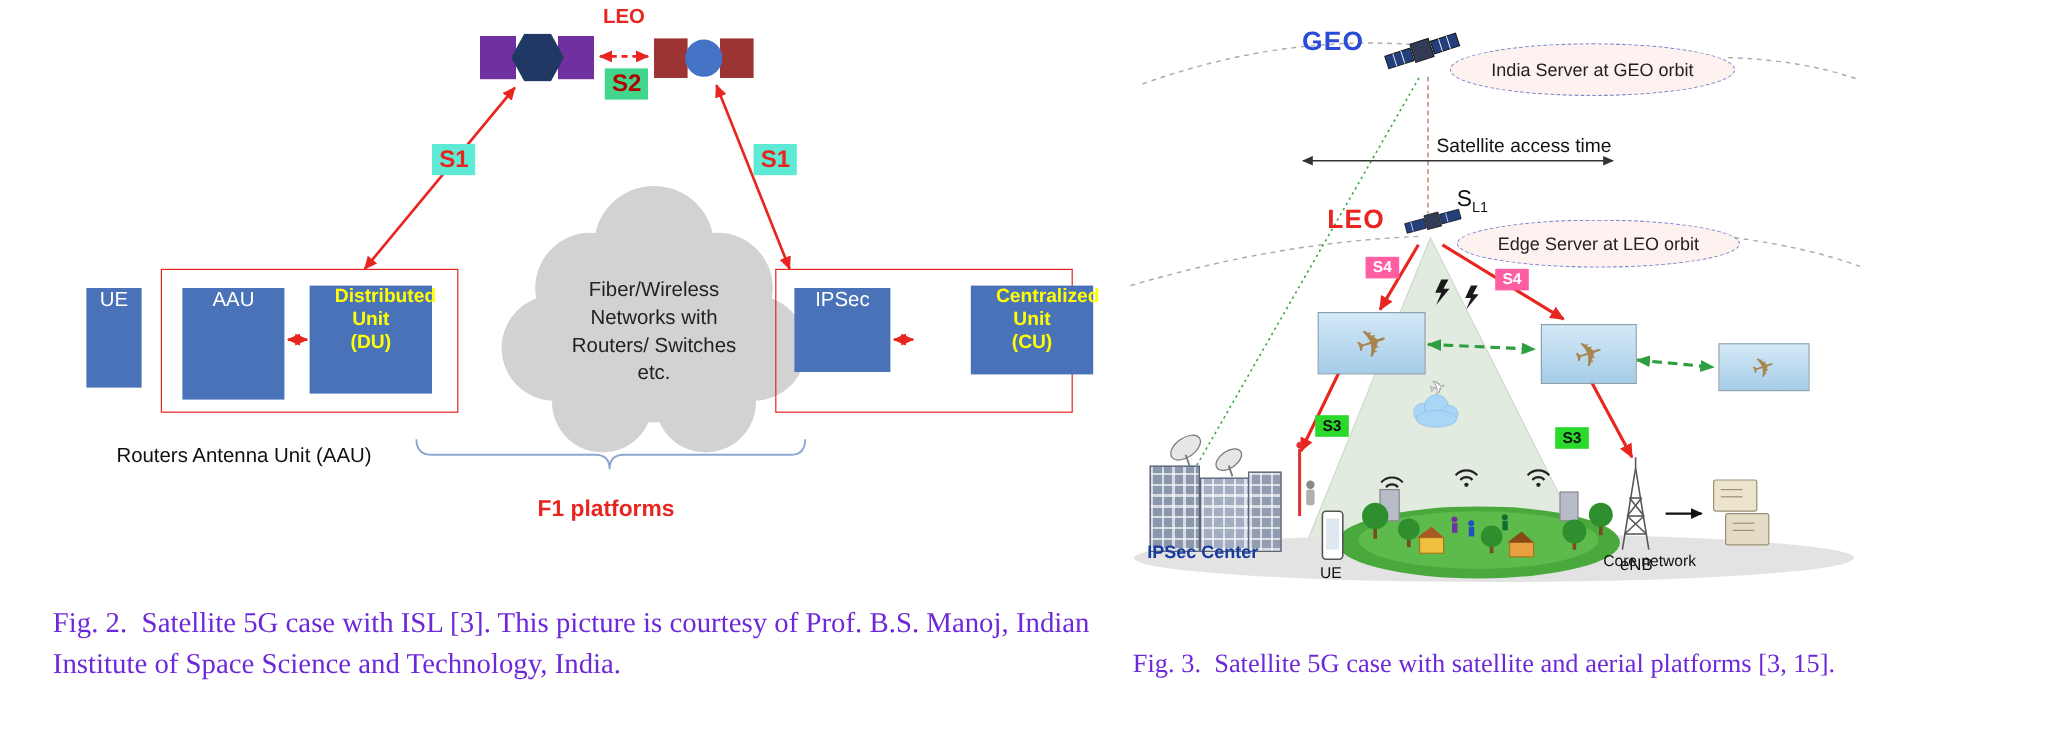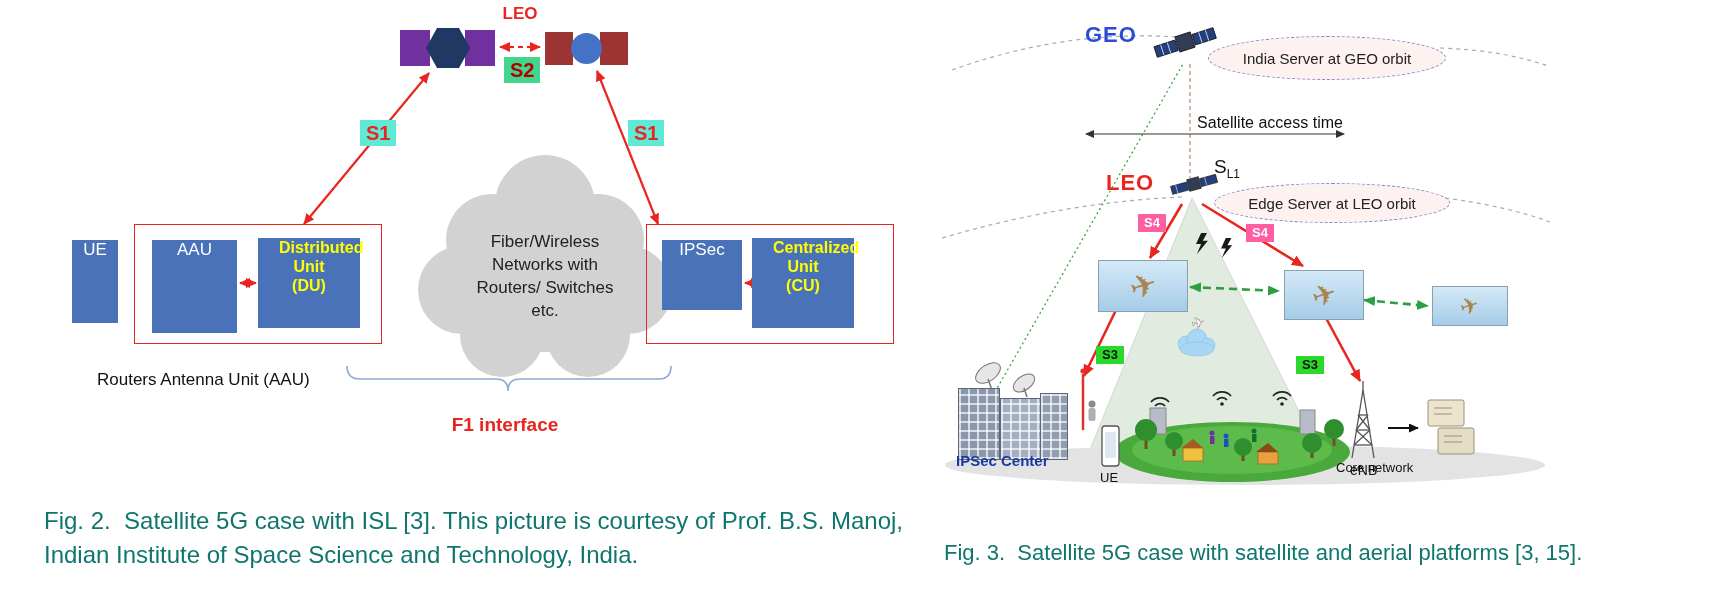--- a/index.html
+++ b/index.html
@@ -10,21 +10,21 @@
   .bluebox .narrow{display:inline-block;width:60px;text-align:center}
   .yeltext{color:#ffff00;font-weight:bold;font-size:16px}
   .redgroup{position:absolute;z-index:2;border:1.7px solid #e8251f}
   .hl{position:absolute;z-index:4;font-weight:bold;font-size:20px;padding:1px 6px;line-height:1.2}
   .hl-yellow{background:#5eead4;color:#e8251f}
   .hl-green{background:#42d68c;color:#b00000}
   .hl-bgreen{background:#2bd92b;color:#111;font-size:13px}
   .hl-pink{background:#ff5fa2;color:#fff;font-size:13px}
   .sq{position:absolute;z-index:2}
   .hexagon{clip-path:polygon(25% 0,75% 0,100% 50%,75% 100%,25% 100%,0 50%)}
-  .caption{position:absolute;z-index:2;font-family:Liberation Sans, sans-serif;color:#0f766e;white-space:pre-wrap}
+  .caption{position:absolute;z-index:2;font-family:Liberation Serif, serif;color:#6d28d9;white-space:pre-wrap}
   .ellipse{position:absolute;z-index:2;border:1.6px dashed #7b86d0;border-radius:50%;background:#fdf2ef;display:flex;align-items:center;justify-content:center;font-size:15px;color:#222;text-align:center}
   .acbox{position:absolute;z-index:2;background:linear-gradient(#d3e9f7,#a6cce8);border:1px solid #8aa0b0;display:flex;align-items:center;justify-content:center}
   .acbox span{display:inline-block;transform:rotate(-18deg);color:#a8854f}
   .bldg{position:absolute;z-index:2;border:1px solid #5c6675;
         background-color:#8b97ad;
         background-image:repeating-linear-gradient(0deg,rgba(255,255,255,.65) 0 2px,transparent 2px 9px),
                          repeating-linear-gradient(90deg,rgba(255,255,255,.65) 0 2px,transparent 2px 9px)}
   .cloudtext{position:absolute;z-index:2;text-align:center;font-size:17px;color:#222;line-height:1.35}
   .smalllabel{position:absolute;z-index:3;color:#111}
 </style>
@@ -88,26 +88,26 @@
   <div class="redgroup" style="left:134px;top:224px;width:246px;height:118px"></div>
   <div class="bluebox" style="left:152px;top:240px;width:85px;height:93px">AAU</div>
   <div class="bluebox" style="left:258px;top:238px;width:102px;height:90px">
       <span class="narrow yeltext">Distributed Unit (DU)</span>
     </div>
 
   <div class="cloudtext" style="left:467px;top:231px;width:156px">Fiber/Wireless Networks with Routers/ Switches etc.</div>
 
   <div class="redgroup" style="left:646px;top:224px;width:246px;height:118px"></div>
   <div class="bluebox" style="left:662px;top:240px;width:80px;height:70px">IPSec</div>
-  <div class="bluebox" style="left:752px;top:238px;width:102px;height:90px">
+  <div class="bluebox" style="left:809px;top:238px;width:102px;height:74px">
       <span class="narrow yeltext">Centralized Unit (CU)</span>
     </div>
 
   <div class="smalllabel" style="left:97px;top:370px;font-size:17px">Routers Antenna Unit (AAU)</div>
-  <div class="lbl" style="left:420px;top:414px;width:170px;text-align:center;color:#e8251f;font-weight:bold;font-size:19px">F1 interface</div>
+  <div class="lbl" style="left:420px;top:414px;width:170px;text-align:center;color:#e8251f;font-weight:bold;font-size:19px">F1 platforms</div>
 
   <p class="caption" style="left:44px;top:480px;width:880px;font-size:24px;line-height:1.4">Fig. 2.  Satellite 5G case with ISL [3]. This picture is courtesy of Prof. B.S. Manoj, Indian Institute of Space Science and Technology, India.</p>
 </section>
 
 <section>
 
   <svg class="overlay" viewBox="0 0 1714 610">
     <defs>
       <marker id="ar3e" markerUnits="userSpaceOnUse" markerWidth="12" markerHeight="11" refX="11" refY="5.5" orient="auto">
           <path d="M0,0L12,5.5L0,11Z" fill="#e8251f"></path>

